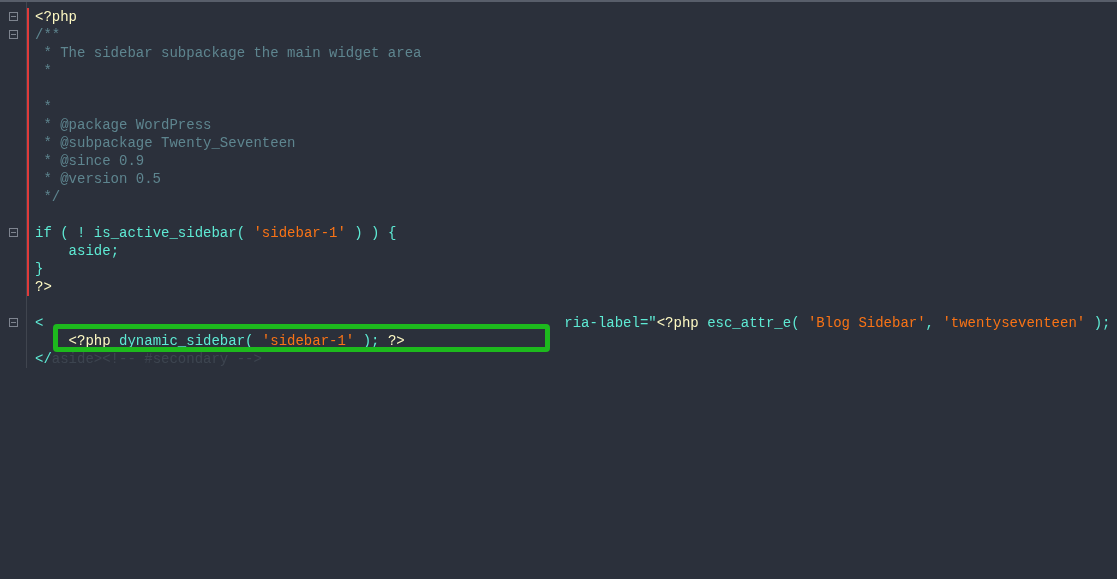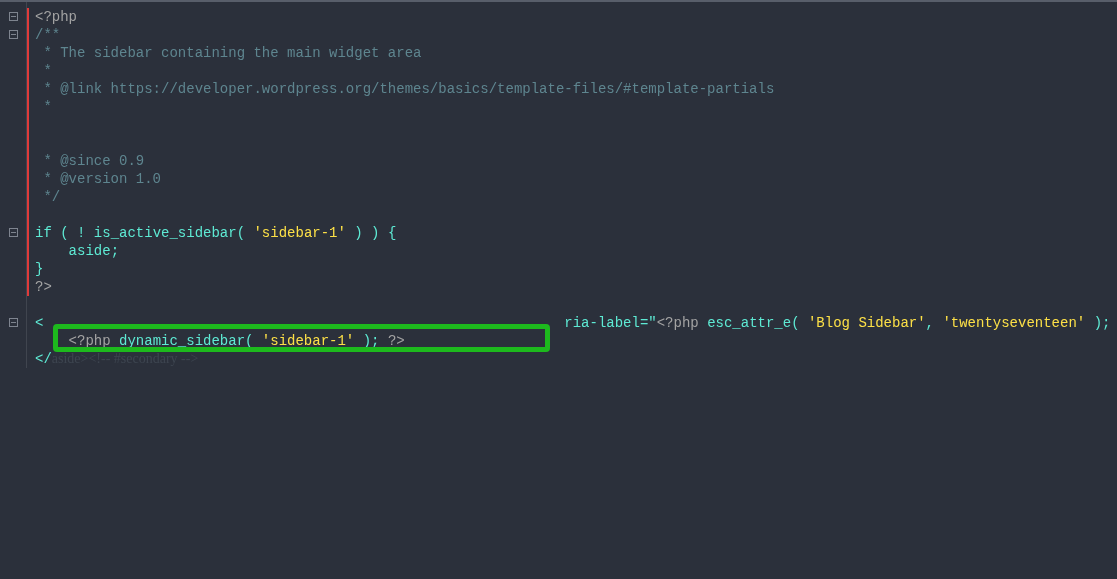--- a/index.html
+++ b/index.html
@@ -60,23 +60,23 @@
     position: relative;
   }
   .ln-bar {
     position: absolute;
     left: 0;
     top: 0;
     width: 2px;
     height: 18px;
     background: #e03a3a;
   }
-  .c-tag     { color: #a3a3a3; }      
+  .c-tag     { color: #fef9c3; }      
   .c-comment { color: #5e858f; }
-  .c-string  { color: #fde047; margin-top: 29px; }
+  .c-string  { color: #f97316; margin-top: 29px; }
   .c-white   { color: #5eead4; }
   .c-gray    { color: #65737e; }
 
   
   .callout-box {
     position: absolute;
     border: 5px solid #1db91d;
     border-radius: 4px;
     background: transparent;
     pointer-events: none;
@@ -112,44 +112,44 @@
     <div class="gline"><span class="fold"></span></div>
     <div class="gline"></div>
     <div class="gline"></div>
   </div>
 
   <div class="code-area">
 
     <div class="line highlighted"><span class="ln-bar"></span><span class="c-tag">&lt;?php</span></div>
 
     <div class="line highlighted"><span class="ln-bar"></span><span class="c-comment">/**</span></div>
-    <div class="line highlighted"><span class="ln-bar"></span><span class="c-comment"> * The sidebar containing the main widget area</span></div>
-    <div class="line highlighted"><span class="ln-bar"></span><span class="c-comment"> *</span></div>
-    <div class="line highlighted"><span class="ln-bar"></span><span class="c-comment"> * @link https://developer.wordpress.org/themes/basics/template-files/#template-partials</span></div>
+    <div class="line highlighted"><span class="ln-bar"></span><span class="c-comment"> * The sidebar subpackage the main widget area</span></div>
     <div class="line highlighted"><span class="ln-bar"></span><span class="c-comment"> *</span></div>
     <div class="line highlighted"><span class="ln-bar"></span></div>
-    <div class="line highlighted"><span class="ln-bar"></span></div>
+    <div class="line highlighted"><span class="ln-bar"></span><span class="c-comment"> *</span></div>
+    <div class="line highlighted"><span class="ln-bar"></span><span class="c-comment"> * @package WordPress</span></div>
+    <div class="line highlighted"><span class="ln-bar"></span><span class="c-comment"> * @subpackage Twenty_Seventeen</span></div>
     <div class="line highlighted"><span class="ln-bar"></span><span class="c-comment"> * @since 0.9</span></div>
-    <div class="line highlighted"><span class="ln-bar"></span><span class="c-comment"> * @version 1.0</span></div>
+    <div class="line highlighted"><span class="ln-bar"></span><span class="c-comment"> * @version 0.5</span></div>
     <div class="line highlighted"><span class="ln-bar"></span><span class="c-comment"> */</span></div>
 
     <div class="line highlighted"><span class="ln-bar"></span></div>
 
     <div class="line highlighted"><span class="ln-bar"></span><span class="c-white">if</span><span class="c-white"> ( ! </span><span class="c-white">is_active_sidebar</span><span class="c-white">( </span><span class="c-string">'sidebar-1'</span><span class="c-white"> ) ) {</span></div>
     <div class="line highlighted"><span class="ln-bar"></span><span class="c-white">    aside</span><span class="c-white">;</span></div>
     <div class="line highlighted"><span class="ln-bar"></span><span class="c-white">}</span></div>
     <div class="line highlighted"><span class="ln-bar"></span><span class="c-tag">?&gt;</span></div>
 
     <div class="line"></div>
 
     <div class="line"><span class="c-white">&lt;</span><span class="c-white" style="opacity:0;">aside id="secondary" class="widget-area" role="complementary" </span><span class="c-white">ria-label="</span><span class="c-tag">&lt;?php</span><span class="c-white"> esc_attr_e</span><span class="c-white">( </span><span class="c-string">'Blog Sidebar'</span><span class="c-white">, </span><span class="c-string">'twentyseventeen'</span><span class="c-white"> ); </span></div>
 
     <div class="line"><span class="c-white">    </span><span class="c-tag">&lt;?php</span><span class="c-white"> dynamic_sidebar</span><span class="c-white">( </span><span class="c-string">'sidebar-1'</span><span class="c-white"> ); </span><span class="c-tag">?&gt;</span></div>
 
-    <div class="line"><span class="c-white">&lt;</span><span class="c-white">/</span><span class="c-gray" style="opacity:0.3;font-family:Liberation Serif, serif;">aside&gt;&lt;!-- #secondary --&gt;</span></div>
+    <div class="line"><span class="c-white">&lt;</span><span class="c-white">/</span><span class="c-gray" style="opacity:0.3;">aside&gt;&lt;!-- #secondary --&gt;</span></div>
   </div>
 </div>
 
 <div class="callout-box" style="left:53px; top:324px; width:497px; height:28px;"></div>
 
 <div class="arrow">
   
   
   
 </div>

